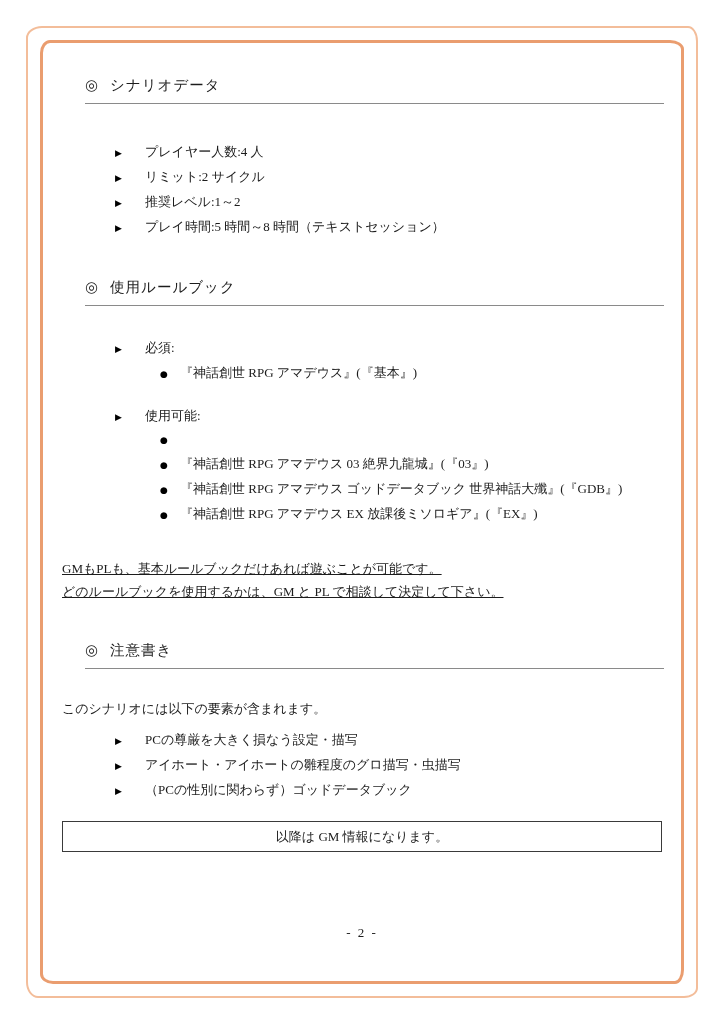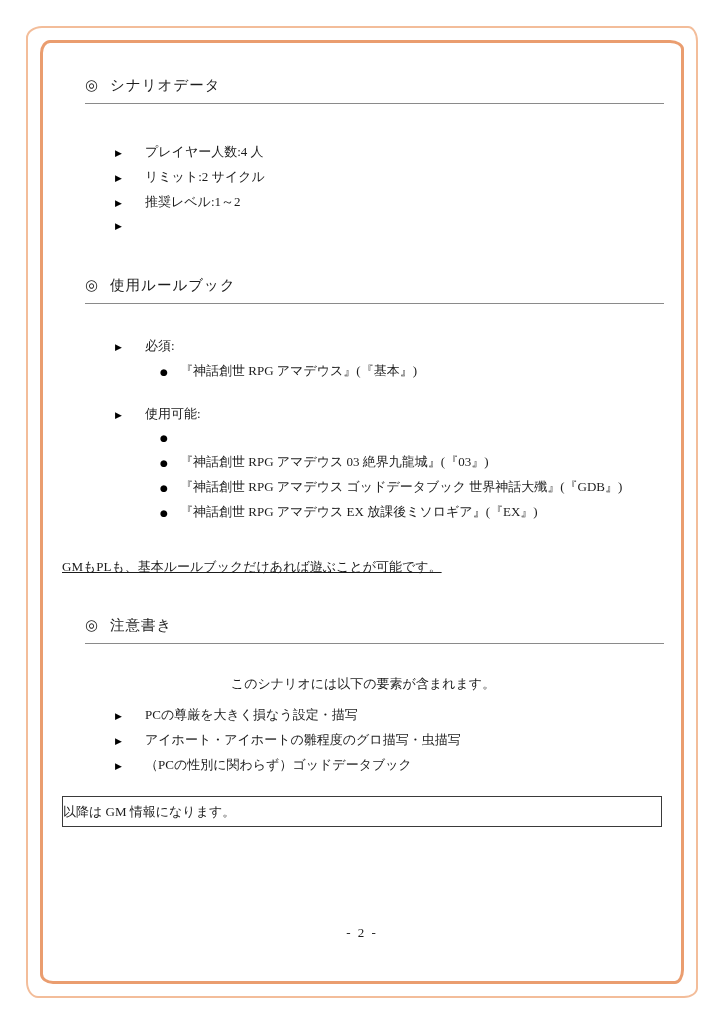--- a/index.html
+++ b/index.html
@@ -49,27 +49,27 @@
   }
   .dot{
     flex:none;width:20px;margin-left:100px;
     font-size:9px;color:#000;
     font-family:"DejaVu Sans",sans-serif;
   }
   .group-label{margin-top:30px;}
   .group-label-2{margin-top:18px;}
   .para{margin:38px 0 0 2px;}
   .para-tight{margin:30px 0 0 2px;text-decoration:underline;}
-  .intro{margin:28px 0 5px 2px;text-align:center;}
+  .intro{margin:28px 0 5px 2px;}
   .note-list{margin-top:8px;}
   .gm-box{
     margin:18px 0 0 2px;
     width:598px;
     border:1px solid #3a3a3a;
-    text-align:left;
+    text-align:center;
     padding:3px 0;
   }
   .page-num{
     position:absolute;left:0;right:0;top:925px;
     text-align:center;
     font-size:13px;letter-spacing:2px;
   }
 </style>
 </head>
 <body>
@@ -92,20 +92,21 @@
     <li>
       <span class="tri">▶</span>
       <span>リミット:2 サイクル</span>
     </li>
     <li>
       <span class="tri">▶</span>
       <span>推奨レベル:1～2</span>
     </li>
     <li>
       <span class="tri">▶</span>
+      <span>プレイ時間:5 時間～8 時間（テキストセッション）</span>
     </li>
   </ul>
 
   <div class="para">
   </div>
 
   <h2 class="heading sect2">
     <span class="mark">◎</span>
     <span>使用ルールブック</span>
   </h2>
@@ -142,20 +143,21 @@
       <span>『神話創世 RPG アマデウス ゴッドデータブック 世界神話大殲』(『GDB』)</span>
     </li>
     <li>
       <span class="dot">●</span>
       <span>『神話創世 RPG アマデウス EX 放課後ミソロギア』(『EX』)</span>
     </li>
   </ul>
 
   <div class="para-tight">
     <div>GMもPLも、基本ルールブックだけあれば遊ぶことが可能です。</div>
+    <div class="indent">どのルールブックを使用するかは、GM と PL で相談して決定して下さい。</div>
   </div>
 
   <h2 class="heading sect2">
     <span class="mark">◎</span>
     <span>注意書き</span>
   </h2>
 
   <div class="intro">このシナリオには以下の要素が含まれます。</div>
 
   <ul class="list note-list">

